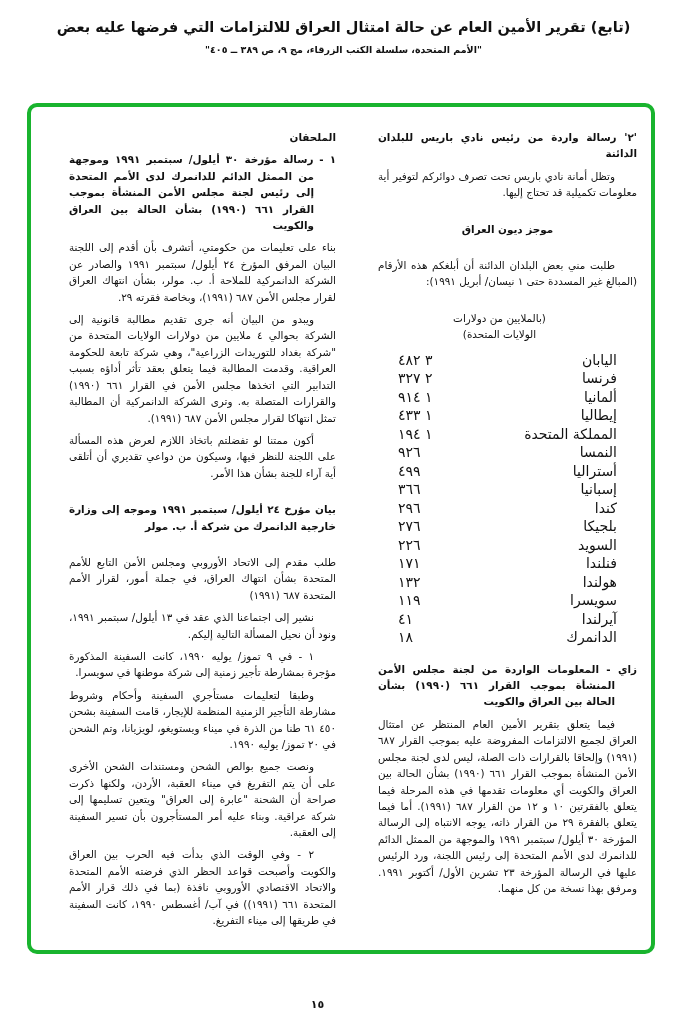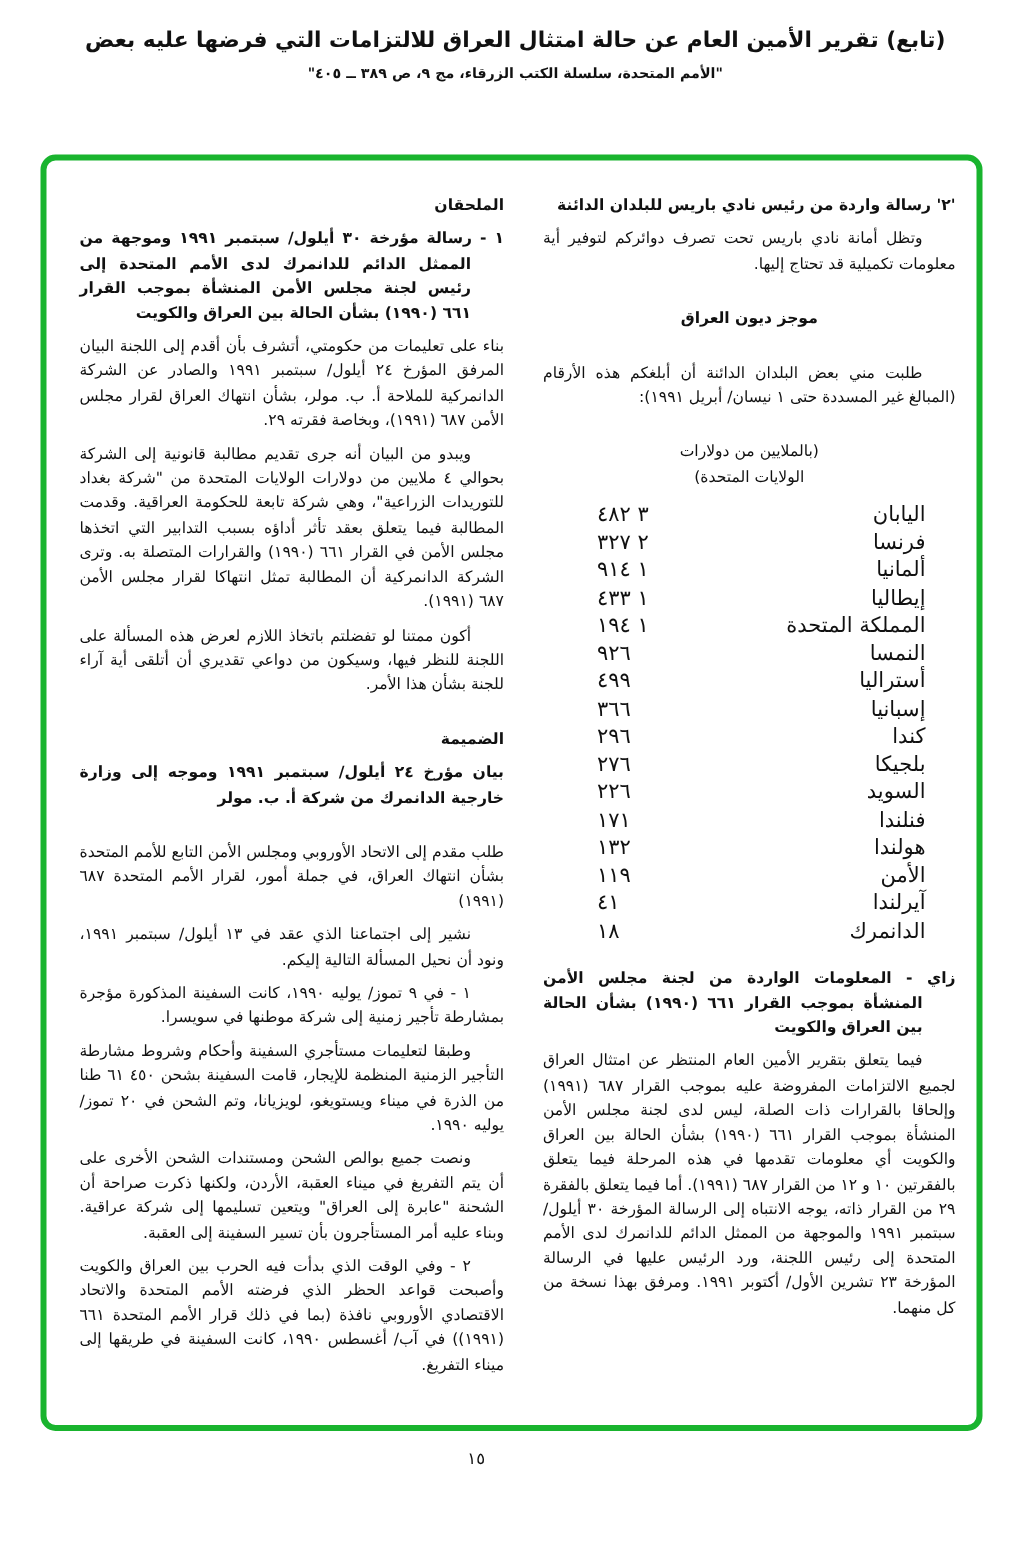--- a/index.html
+++ b/index.html
@@ -10,32 +10,32 @@
   .header { position: absolute; left: 0; top: 14px; width: 687px; text-align: center; direction: rtl; }
   .title-line { font-weight: bold; font-size: 14.5px; line-height: 26px; }
   .source { font-size: 9.5px; font-weight: bold; margin-top: 4px; }
   .frame {
     position: absolute; left: 27px; top: 103px; width: 620px; height: 843px;
     border: 4px solid #19b42e; border-radius: 10px;
   }
   .col { position: absolute; top: 22px; direction: rtl; text-align: justify; font-size: 10.4px; line-height: 16.4px; }
   .col-right { right: 14px; width: 275px; }
   .col-left { left: 22px; width: 283px; }
-  p { margin: 0 0 6px 0; }
+  p { margin: 0 0 6px 16px; }
   .indent { text-indent: 22px; }
   .bold { font-weight: bold; }
   .heading { font-weight: bold; text-align: right; margin-bottom: 6px; }
   .center { text-align: center; }
   .hang { padding-right: 22px; text-indent: -22px; font-weight: bold; }
   table.countries { width: 100%; border-collapse: collapse; margin: 8px 0 14px 0; }
   table.countries td { padding: 0; height: 18.5px; font-size: 14px; }
   td.country { text-align: right; padding-right: 20px !important; }
   td.amount { text-align: left; padding-left: 36px !important; direction: rtl; }
   .gap { height: 14px; }
-  .page-number { position: absolute; top: 966px; left: 0; width: 635px; text-align: center; font-size: 11px; font-weight: normal; }
+  .page-number { position: absolute; top: 998px; left: 0; width: 635px; text-align: center; font-size: 11px; font-weight: bold; }
 </style>
 </head>
 <body>
 
 <div class="header">
   <div class="title-line">(تابع) تقرير الأمين العام عن حالة امتثال العراق للالتزامات التي فرضها عليه بعض</div>
   <div class="source">"الأمم المتحدة، سلسلة الكتب الزرقاء، مج ٩، ص ٣٨٩ ــ ٤٠٥"</div>
 </div>
 
 <div class="frame" style="border-color: rgb(25, 180, 46);">
@@ -98,21 +98,21 @@
           </tr>
           <tr>
             <td class="country">فنلندا</td>
             <td class="amount">١٧١</td>
           </tr>
           <tr>
             <td class="country">هولندا</td>
             <td class="amount">١٣٢</td>
           </tr>
           <tr>
-            <td class="country">الأمن</td>
+            <td class="country">سويسرا</td>
             <td class="amount">١١٩</td>
           </tr>
           <tr>
             <td class="country">آيرلندا</td>
             <td class="amount">٤١</td>
           </tr>
           <tr>
             <td class="country">الدانمرك</td>
             <td class="amount">١٨</td>
           </tr>
@@ -122,21 +122,20 @@
     <p class="indent">فيما يتعلق بتقرير الأمين العام المنتظر عن امتثال العراق لجميع الالتزامات المفروضة عليه بموجب القرار ٦٨٧ (١٩٩١) وإلحاقا بالقرارات ذات الصلة، ليس لدى لجنة مجلس الأمن المنشأة بموجب القرار ٦٦١ (١٩٩٠) بشأن الحالة بين العراق والكويت أي معلومات تقدمها في هذه المرحلة فيما يتعلق بالفقرتين ١٠ و ١٢ من القرار ٦٨٧ (١٩٩١). أما فيما يتعلق بالفقرة ٢٩ من القرار ذاته، يوجه الانتباه إلى الرسالة المؤرخة ٣٠ أيلول/ سبتمبر ١٩٩١ والموجهة من الممثل الدائم للدانمرك لدى الأمم المتحدة إلى رئيس اللجنة، ورد الرئيس عليها في الرسالة المؤرخة ٢٣ تشرين الأول/ أكتوبر ١٩٩١. ومرفق بهذا نسخة من كل منهما.</p>
   </div>
 
   <div class="col col-left">
     <p class="heading">الملحقان</p>
     <p class="hang">١ - رسالة مؤرخة ٣٠ أيلول/ سبتمبر ١٩٩١ وموجهة من الممثل الدائم للدانمرك لدى الأمم المتحدة إلى رئيس لجنة مجلس الأمن المنشأة بموجب القرار ٦٦١ (١٩٩٠) بشأن الحالة بين العراق والكويت</p>
     <p>بناء على تعليمات من حكومتي، أتشرف بأن أقدم إلى اللجنة البيان المرفق المؤرخ ٢٤ أيلول/ سبتمبر ١٩٩١ والصادر عن الشركة الدانمركية للملاحة أ. ب. مولر، بشأن انتهاك العراق لقرار مجلس الأمن ٦٨٧ (١٩٩١)، وبخاصة فقرته ٢٩.</p>
     <p class="indent">ويبدو من البيان أنه جرى تقديم مطالبة قانونية إلى الشركة بحوالي ٤ ملايين من دولارات الولايات المتحدة من "شركة بغداد للتوريدات الزراعية"، وهي شركة تابعة للحكومة العراقية. وقدمت المطالبة فيما يتعلق بعقد تأثر أداؤه بسبب التدابير التي اتخذها مجلس الأمن في القرار ٦٦١ (١٩٩٠) والقرارات المتصلة به. وترى الشركة الدانمركية أن المطالبة تمثل انتهاكا لقرار مجلس الأمن ٦٨٧ (١٩٩١).</p>
     <p class="indent">أكون ممتنا لو تفضلتم باتخاذ اللازم لعرض هذه المسألة على اللجنة للنظر فيها، وسيكون من دواعي تقديري أن أتلقى أية آراء للجنة بشأن هذا الأمر.</p>
     <div class="gap"></div>
-    <p class="heading">الضميمة</p>
     <p class="bold">بيان مؤرخ ٢٤ أيلول/ سبتمبر ١٩٩١ وموجه إلى وزارة خارجية الدانمرك من شركة أ. ب. مولر</p>
     <div class="gap"></div>
     <p>طلب مقدم إلى الاتحاد الأوروبي ومجلس الأمن التابع للأمم المتحدة بشأن انتهاك العراق، في جملة أمور، لقرار الأمم المتحدة ٦٨٧ (١٩٩١)</p>
     <p class="indent">نشير إلى اجتماعنا الذي عقد في ١٣ أيلول/ سبتمبر ١٩٩١، ونود أن نحيل المسألة التالية إليكم.</p>
     <p class="indent">١ - في ٩ تموز/ يوليه ١٩٩٠، كانت السفينة المذكورة مؤجرة بمشارطة تأجير زمنية إلى شركة موطنها في سويسرا.</p>
     <p class="indent">وطبقا لتعليمات مستأجري السفينة وأحكام وشروط مشارطة التأجير الزمنية المنظمة للإيجار، قامت السفينة بشحن ٤٥٠ ٦١ طنا من الذرة في ميناء ويستويغو، لويزيانا، وتم الشحن في ٢٠ تموز/ يوليه ١٩٩٠.</p>
     <p class="indent">ونصت جميع بوالص الشحن ومستندات الشحن الأخرى على أن يتم التفريغ في ميناء العقبة، الأردن، ولكنها ذكرت صراحة أن الشحنة "عابرة إلى العراق" ويتعين تسليمها إلى شركة عراقية. وبناء عليه أمر المستأجرون بأن تسير السفينة إلى العقبة.</p>
     <p class="indent">٢ - وفي الوقت الذي بدأت فيه الحرب بين العراق والكويت وأصبحت قواعد الحظر الذي فرضته الأمم المتحدة والاتحاد الاقتصادي الأوروبي نافذة (بما في ذلك قرار الأمم المتحدة ٦٦١ (١٩٩١)) في آب/ أغسطس ١٩٩٠، كانت السفينة في طريقها إلى ميناء التفريغ.</p>
   </div>
 

